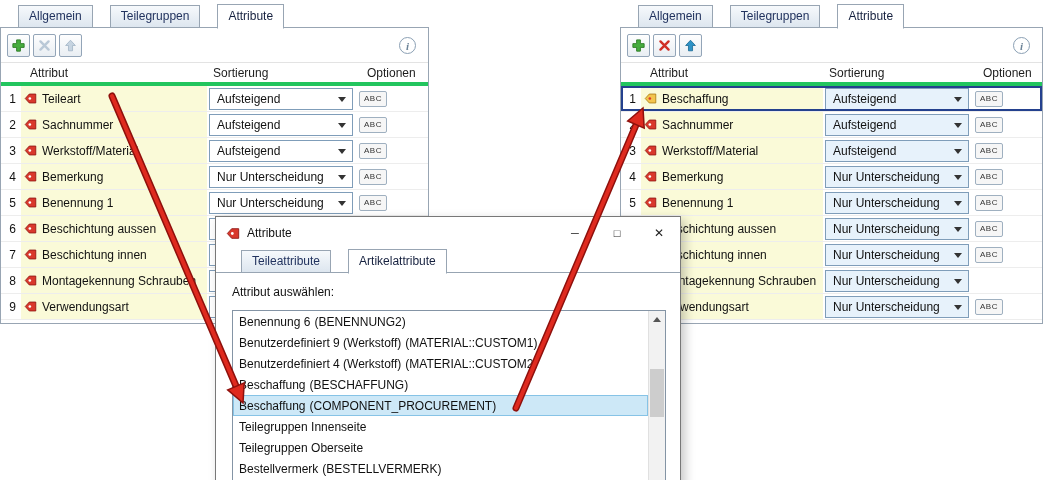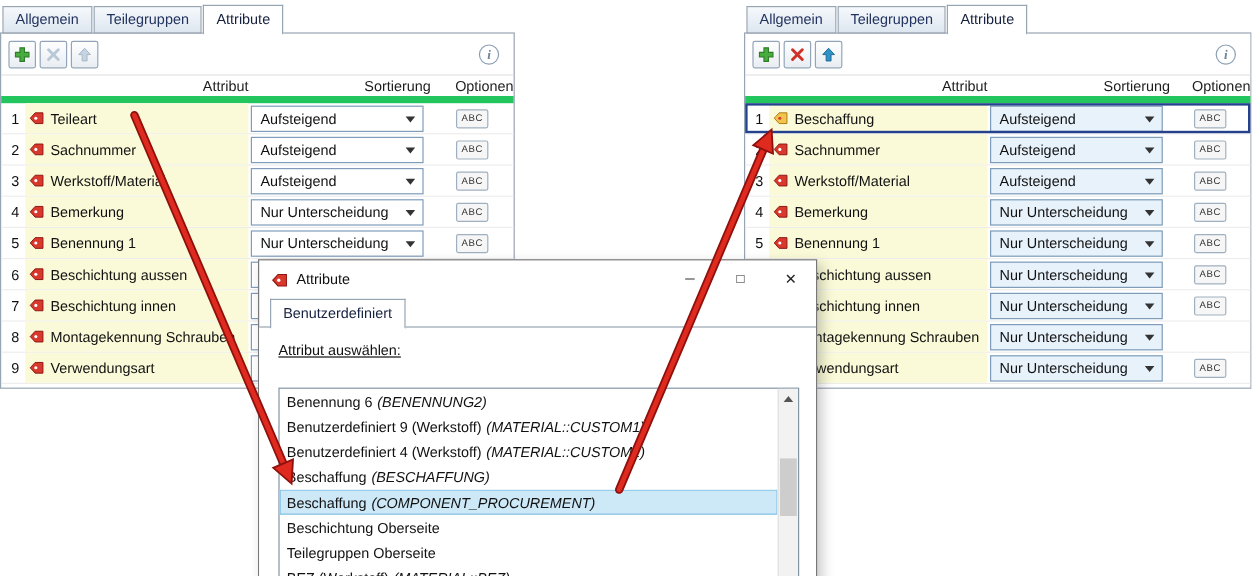--- a/index.html
+++ b/index.html
@@ -11,21 +11,21 @@
 
   
   .panel { position:absolute; top:4px; z-index:1; }
   .panel.left  { left:0;     width:429px; --cols:20px 186px 152px 1fr; }
   .panel.right { left:620px; width:423px; --cols:20px 182px 152px 1fr; }
 
   .tabstrip { display:flex; align-items:flex-end; padding-left:2px; position:relative; z-index:2; }
   .tab {
     font-size:12px; color:#22335f; padding:3px 10px 4px; white-space:nowrap;
     border:1px solid #98a5b3; background:linear-gradient(#f6f9fc,#dde6ef);
-    margin-right:1px; cursor:default;
+    margin-right:1px; cursor:default;margin-left:16px;
   }
   .tab.active {
     background:#fff; border-bottom:1px solid #fff; margin-bottom:-1px;
     padding:4px 10px 5px; position:relative; z-index:3; color:#16213f;
   }
 
   .panel-body { background:#fff; border:1px solid #98a5b3; margin-top:-1px; position:relative; z-index:1; padding-bottom:3px; }
 
   .toolbar { display:flex; align-items:center; gap:3px; padding:6px 8px 5px 6px; }
   .tbtn {
@@ -40,33 +40,33 @@
     display:flex; align-items:center; justify-content:center;
   }
 
   .panel.left  .xstroke { stroke:#b9c8d7; }
   .panel.right .xstroke { stroke:#d03026; }
   .panel.left  .upfill  { fill:#c6d4e1; stroke:#a2b5c6; }
   .panel.right .upfill  { fill:#2e93c7; stroke:#1b6a94; }
 
   .thead {
     display:grid; grid-template-columns:var(--cols); height:24px; align-items:center;
-    border-top:1px solid #e3e3e3; border-bottom:6px solid #22c55e; font-size:12px; color:#1c1c1c;text-align:right;
+    border-top:1px solid #e3e3e3; border-bottom:4px solid #22c55e; font-size:12px; color:#1c1c1c;
   }
   .thead .hc:nth-child(2){ padding-left:9px; }
   .thead .hc:nth-child(3){ padding-left:6px; }
   .thead .hc:nth-child(4){ padding-left:8px; }
 
   .trow { display:grid; grid-template-columns:var(--cols); height:26px; align-items:stretch;
           border-bottom:1px solid #ededed; position:relative; }
   .cell { display:flex; align-items:center; min-width:0; }
   .cell.num  { justify-content:flex-end; padding-right:5px; font-size:12px; }
   .cell.name { background:#fafad8; gap:4px; padding-left:3px; white-space:nowrap; overflow:hidden; }
   .cell.sortc{ padding:2px 6px 1px 2px; }
-  .cell.opt  { justify-content:center; }
+  .cell.opt  { justify-content:flex-start; }
 
   .combo {
     flex:1; display:flex; align-items:center; justify-content:space-between;
     border:1px solid #7f9db9; background:#fff; height:22px; padding:0 6px 0 7px;
     font-size:12px; cursor:pointer; white-space:nowrap; overflow:hidden;
   }
   .panel.right .combo { background:#e7f2fb; }
   .arr { width:0; height:0; border-left:4px solid transparent; border-right:4px solid transparent;
          border-top:5px solid #333; margin-left:6px; flex:none; }
 
@@ -90,27 +90,27 @@
     z-index:10; display:flex; flex-direction:column;
   }
   .titlebar { height:32px; display:flex; align-items:center; padding-left:10px; flex:none; }
   .dlg-title { font-size:12px; margin-left:7px; }
   .winbtns { margin-left:auto; display:flex; height:100%; }
   .wbtn { width:42px; display:flex; align-items:center; justify-content:center; font-size:11px; color:#222; cursor:pointer; }
   .wbtn.close { font-size:12px; }
 
   .dlg-tabs { display:flex; align-items:flex-end; padding-left:9px; height:24px; position:relative; z-index:2; flex:none; }
   .dlg-content { border-top:1px solid #97a4b2; margin-top:-1px; flex:1; padding:12px 14px 0 16px; background:#fff; position:relative; z-index:1; }
-  .dlg-label { font-size:12px; margin-bottom:24px;text-decoration:underline; }
+  .dlg-label { font-size:12px; margin-bottom:11px; }
 
   .listbox { position:relative; border:1px solid #8494a5; height:185px; background:#fff; }
   .items { position:absolute; inset:0 17px 0 0; overflow:hidden; }
   .litem { height:21px; display:flex; align-items:center; padding-left:6px; font-size:12px; white-space:nowrap; cursor:default; }
   .litem.sel { background:#cde8f7; box-shadow:inset 0 0 0 1px #86c3e6; }
-  .li-code { font-style:italic; margin-left:4px; }
+  .li-code { margin-left:4px; }
 
   .scrollbar { position:absolute; top:0; right:0; bottom:0; width:17px; background:#f2f2f2; border-left:1px solid #e0e0e0; }
   .sb-up { height:16px; display:flex; align-items:center; justify-content:center; cursor:pointer; }
   .tri-up { width:0; height:0; border-left:4px solid transparent; border-right:4px solid transparent; border-bottom:5px solid #555; }
   .sb-thumb { position:absolute; left:1px; right:1px; top:58px; height:48px; background:#cdcdcd; cursor:pointer; }
 
   
   svg.arrows { position:absolute; left:0; top:0; z-index:20; pointer-events:none; }
 </style>
 </head>
@@ -575,21 +575,22 @@
       </svg>
     </span>
     <span class="dlg-title">Attribute</span>
     <div class="winbtns">
       <div class="wbtn">─</div>
       <div class="wbtn">□</div>
       <div class="wbtn close">✕</div>
     </div>
   </div>
   <div class="dlg-tabs">
-    <div class="tab active">Benutzerdefiniert</div>
+    <div class="tab">Teileattribute</div>
+    <div class="tab active">Artikelattribute</div>
   </div>
   <div class="dlg-content">
     <div class="dlg-label">Attribut auswählen:</div>
     <div class="listbox">
       <div class="items" id="dlg-items">
           <div class="litem">
     <span class="li-name">Benennung 6</span>
     <span class="li-code">(BENENNUNG2)</span>
   </div>
           <div class="litem">
@@ -602,24 +603,28 @@
   </div>
           <div class="litem">
     <span class="li-name">Beschaffung</span>
     <span class="li-code">(BESCHAFFUNG)</span>
   </div>
           <div class="litem sel">
     <span class="li-name">Beschaffung</span>
     <span class="li-code">(COMPONENT_PROCUREMENT)</span>
   </div>
           <div class="litem">
-    <span class="li-name">Beschichtung Oberseite</span>
+    <span class="li-name">Teilegruppen Innenseite</span>
   </div>
           <div class="litem">
     <span class="li-name">Teilegruppen Oberseite</span>
+  </div>
+          <div class="litem">
+    <span class="li-name">Bestellvermerk</span>
+    <span class="li-code">(BESTELLVERMERK)</span>
   </div>
           <div class="litem">
     <span class="li-name">BEZ (Werkstoff)</span>
     <span class="li-code">(MATERIAL::BEZ)</span>
   </div>
         </div>
       <div class="scrollbar">
         <div class="sb-up">
           <span class="tri-up"></span>
         </div>

